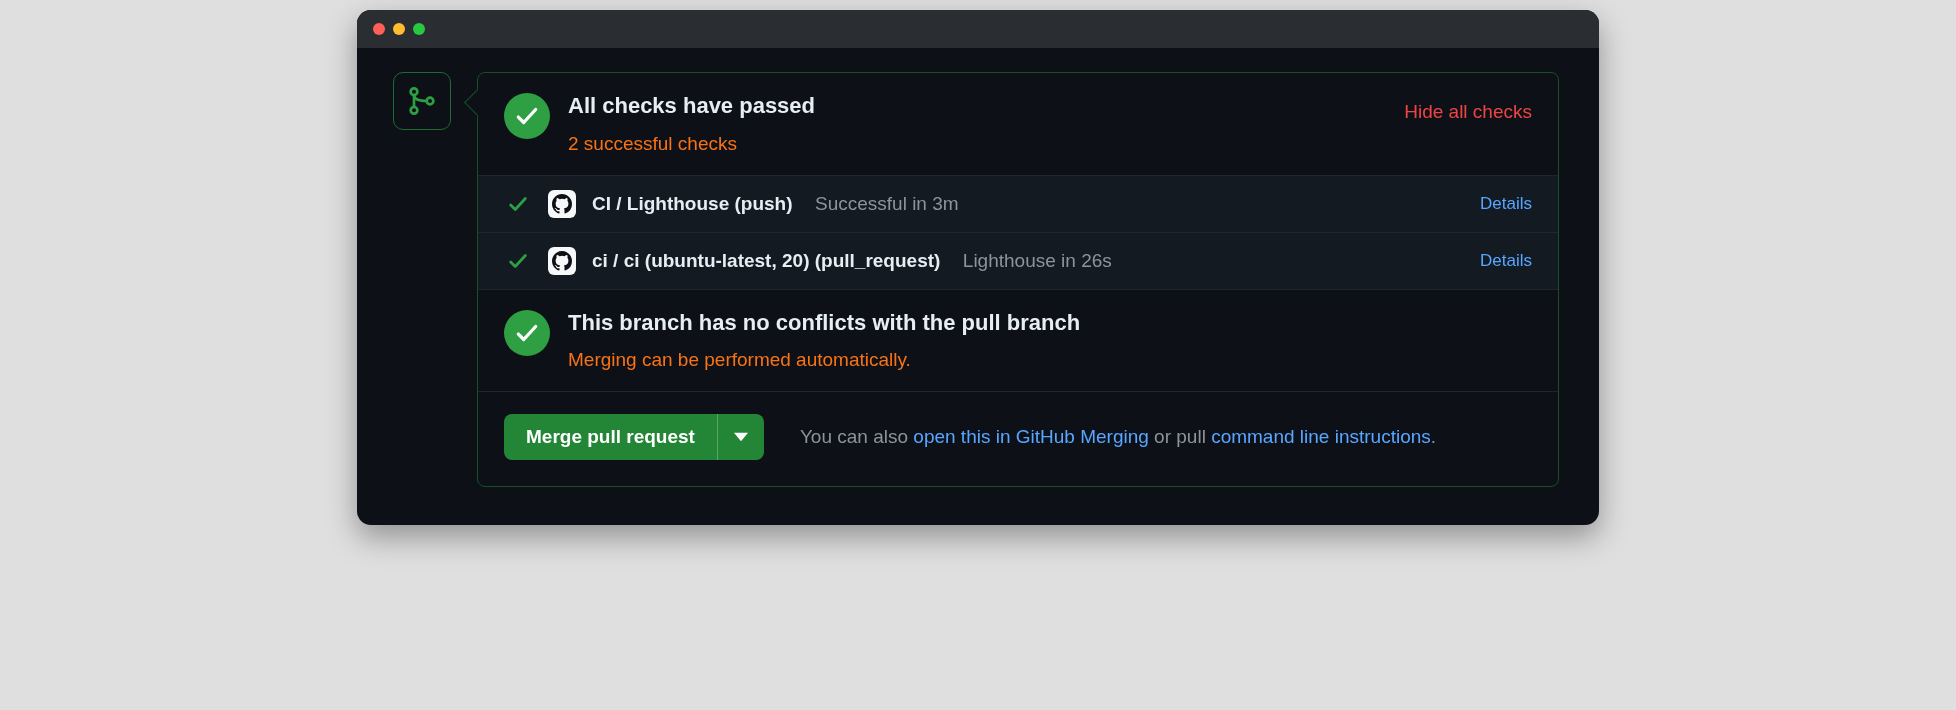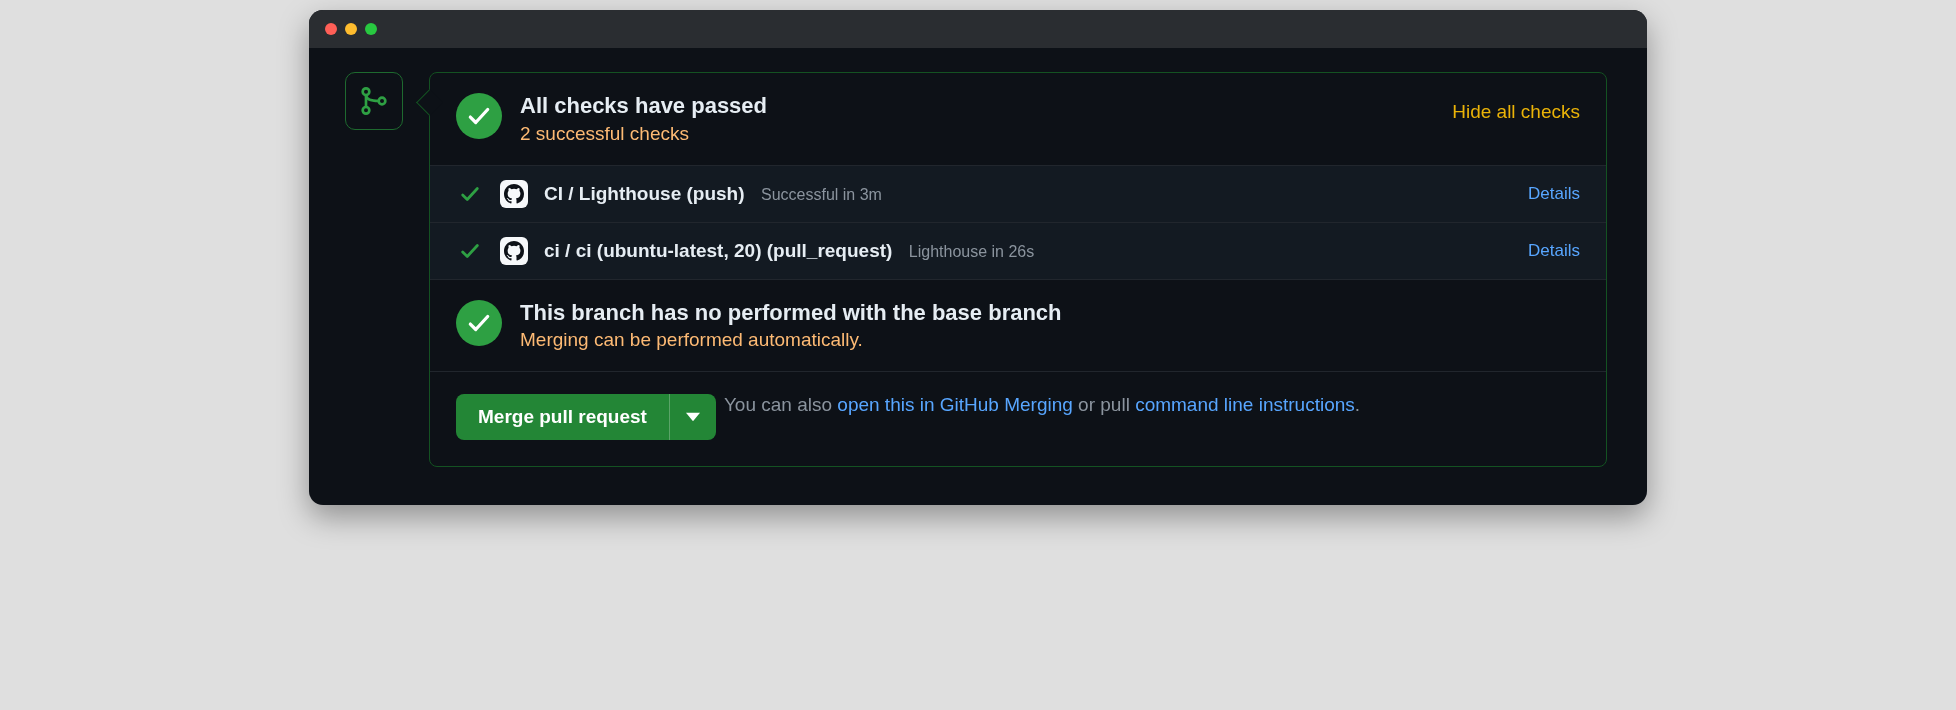--- a/index.html
+++ b/index.html
@@ -6,21 +6,21 @@
   html, body { width: 100%; height: 100%; }
   body {
     background: #dfdfdf;
     font-family: -apple-system, BlinkMacSystemFont, "Segoe UI", Helvetica, Arial, sans-serif;
     display: flex;
     align-items: flex-start;
     justify-content: center;
     padding: 10px 0;
   }
   .window {
-    width: 1338px;
+    width: 1242px;
     background: #0d1117;
     border-radius: 14px;
     overflow: hidden;
     box-shadow: 0 12px 30px rgba(0,0,0,0.35);
   }
   .titlebar {
     height: 38px;
     background: #2a2d31;
     display: flex;
     align-items: center;
@@ -100,27 +100,27 @@
   .status-circle svg { width: 26px; height: 26px; stroke: #fff; }
 
   .section-text { flex: 1; min-width: 0; }
   .section-title {
     color: #e6edf3;
     font-size: 22px;
     font-weight: 600;
     line-height: 1.35;
   }
   .section-sub {
-    color: #fdba74;
-    font-size: 19px;
-    margin-top: 2px;
+    color: #f97316;
+    font-size: 19px;
+    margin-top: 12px;
   }
 
   .hide-link {
-    color: #eab308;
+    color: #ef4444;
     font-size: 19px;
     text-decoration: none;
     cursor: pointer;
     white-space: nowrap;
     margin-top: 10px;
   }
 
   .check-row {
     background: #131a22;
     border-bottom: 1px solid #21262d;
@@ -141,36 +141,36 @@
     flex: 0 0 28px;
   }
   .avatar svg { width: 20px; height: 20px; fill: #0d1117; }
   .check-name {
     color: #e6edf3;
     font-size: 19px;
     font-weight: 600;
   }
   .check-status {
     color: #8b949e;
-    font-size: 16px;
-    margin-left: 12px;
+    font-size: 19px;
+    margin-left: 18px;
   }
   .spacer { flex: 1; }
   .details-link {
     color: #58a6ff;
     font-size: 17px;
     text-decoration: none;
     cursor: pointer;
   }
 
   .merge-row {
     padding: 22px 26px 26px 26px;
     display: flex;
-    align-items: flex-start;
-    gap: 8px;
+    align-items: center;
+    gap: 36px;
     flex-wrap: wrap;
   }
   .btn-group {
     display: flex;
     border-radius: 8px;
     overflow: hidden;
     box-shadow: 0 0 0 1px rgba(27,31,36,0.15) inset;
   }
   .btn-merge {
     background: #238636;
@@ -276,21 +276,21 @@
         <a class="details-link">Details</a>
       </div>
 
       <div class="section">
         <div class="status-circle">
           <svg viewBox="0 0 24 24" fill="none" stroke-width="3" stroke-linecap="round" stroke-linejoin="round">
               <polyline points="4 13 9 18 20 6"></polyline>
             </svg>
         </div>
         <div class="section-text">
-          <div class="section-title">This branch has no performed with the base branch</div>
+          <div class="section-title">This branch has no conflicts with the pull branch</div>
           <div class="section-sub">Merging can be performed automatically.</div>
         </div>
       </div>
 
       <div class="merge-row">
         <span class="btn-group">
           <button class="btn-merge">Merge pull request</button>
           <button class="btn-caret">
             <svg viewBox="0 0 10 6">
                 <path d="M0 0 L5 6 L10 0 Z"></path>

